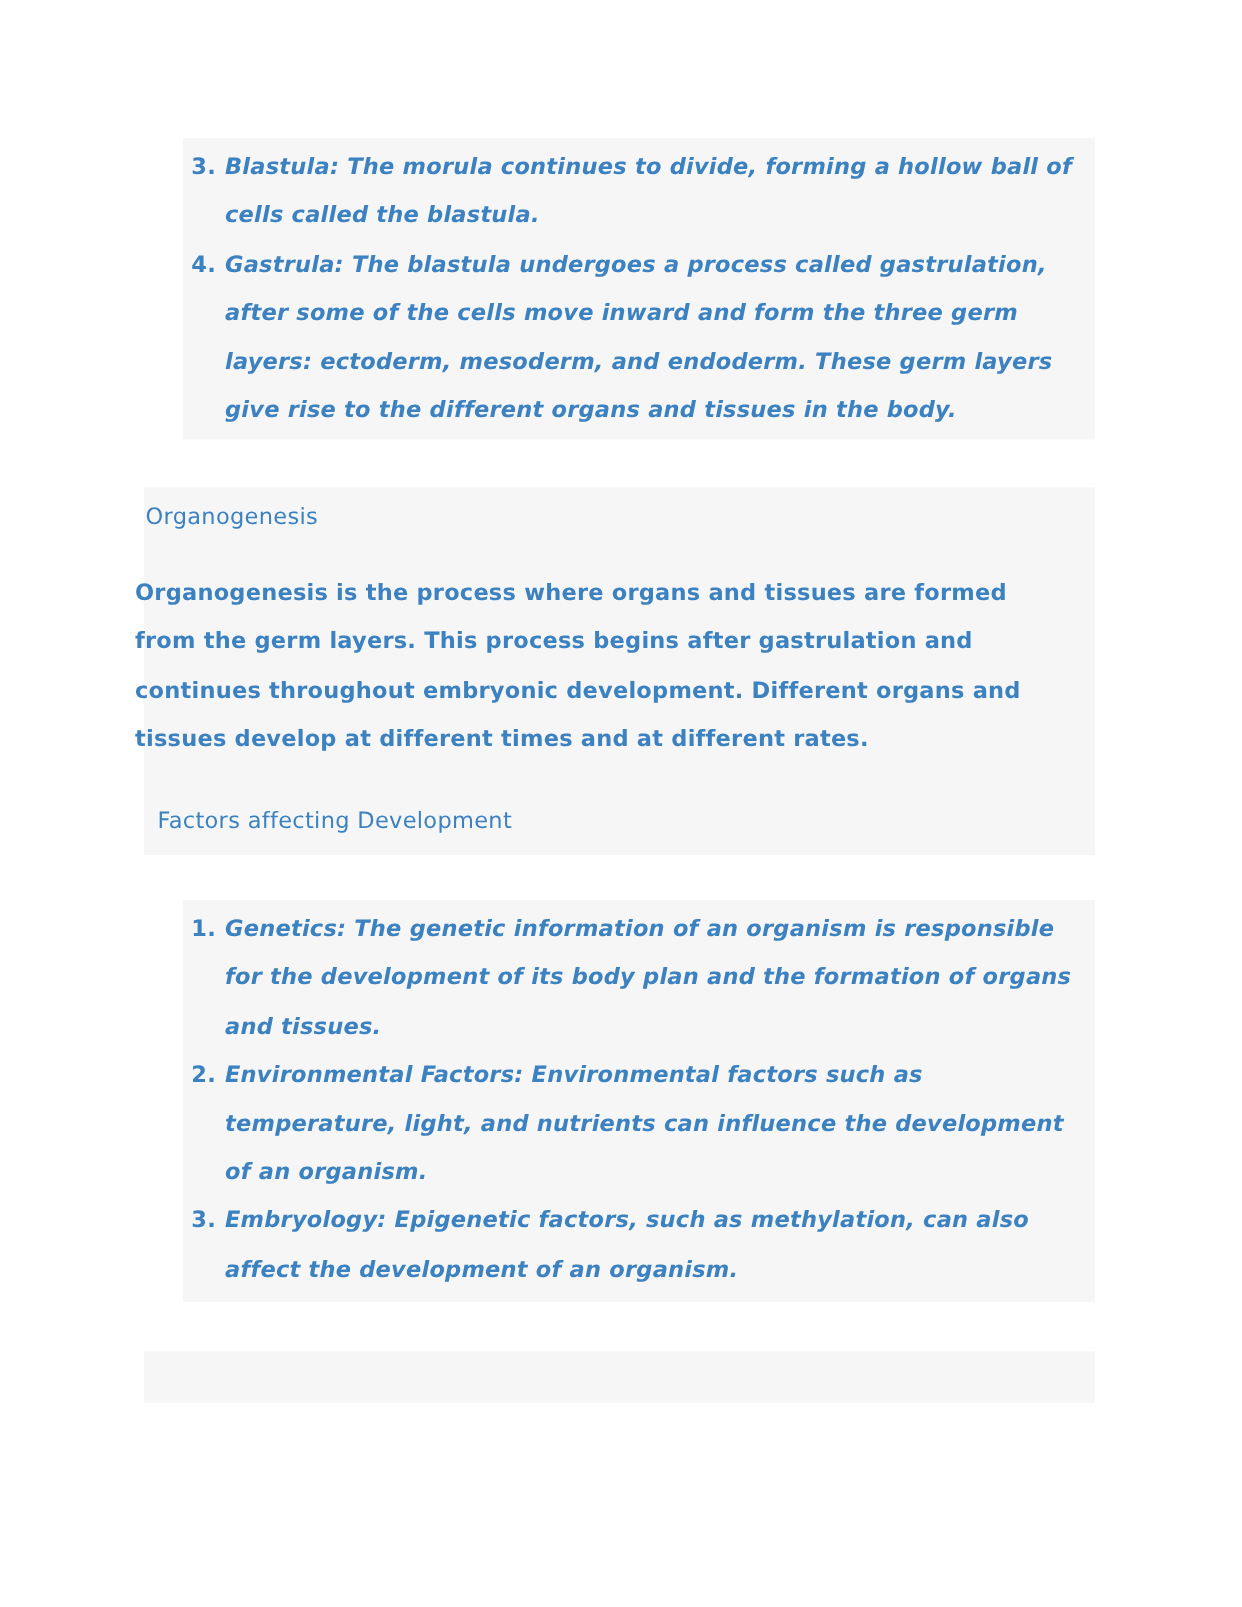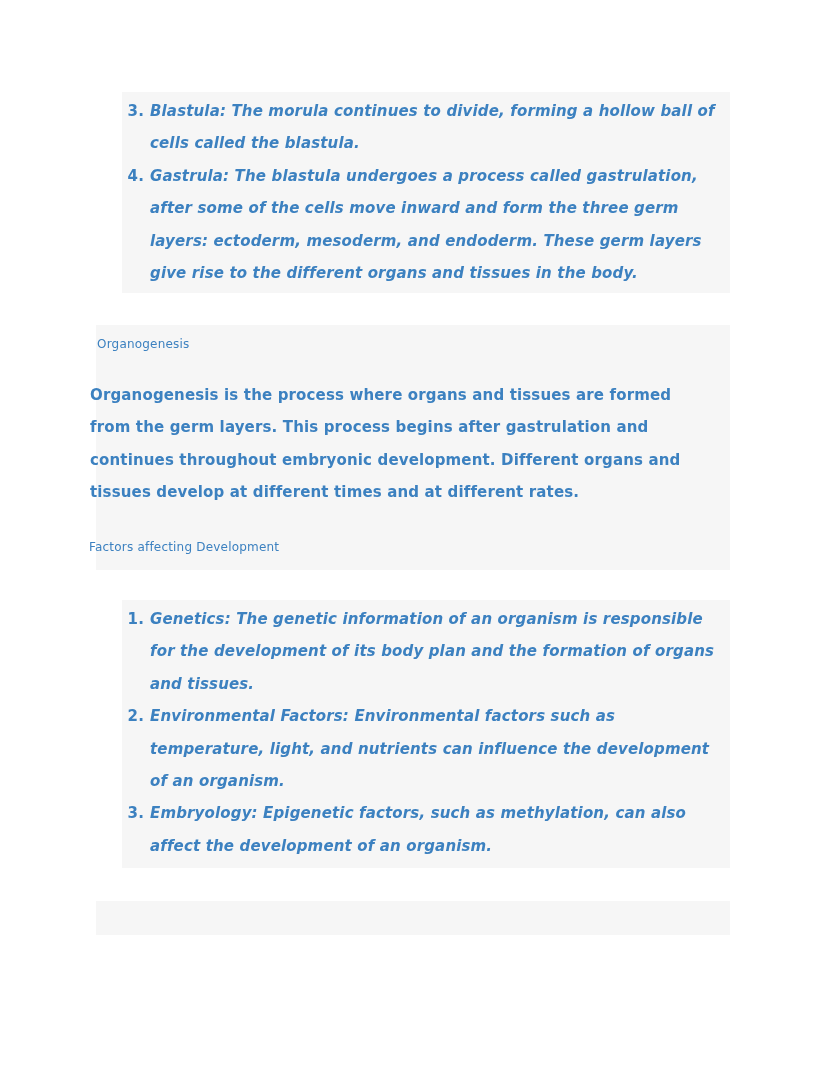--- a/index.html
+++ b/index.html
@@ -100,38 +100,38 @@
   #ordered-list-2 {
     left: 122px;
     top: 603px;
     width: 608px;
   }
 
   
   .doc-heading {
     position: absolute;
     color: #3c81c0;
-    font-size: 12px;
+    font-size: 15px;
     line-height: 32.4px;
     font-weight: 500;
     letter-spacing: 0.2px;
     white-space: nowrap;
   }
   #heading-organogenesis {
     left: 97px;
     top: 328px;
   }
   #paragraph-organogenesis {
     position: absolute;
     left: 90px;
     top: 379px;
     width: 625px;
   }
   #heading-factors {
-    left: 89px;
+    left: 105px;
     top: 531px;
   }
   #heading-applications {
     left: 97px;
     top: 900px;
   }
 </style>
 </head>
 <body>
 

